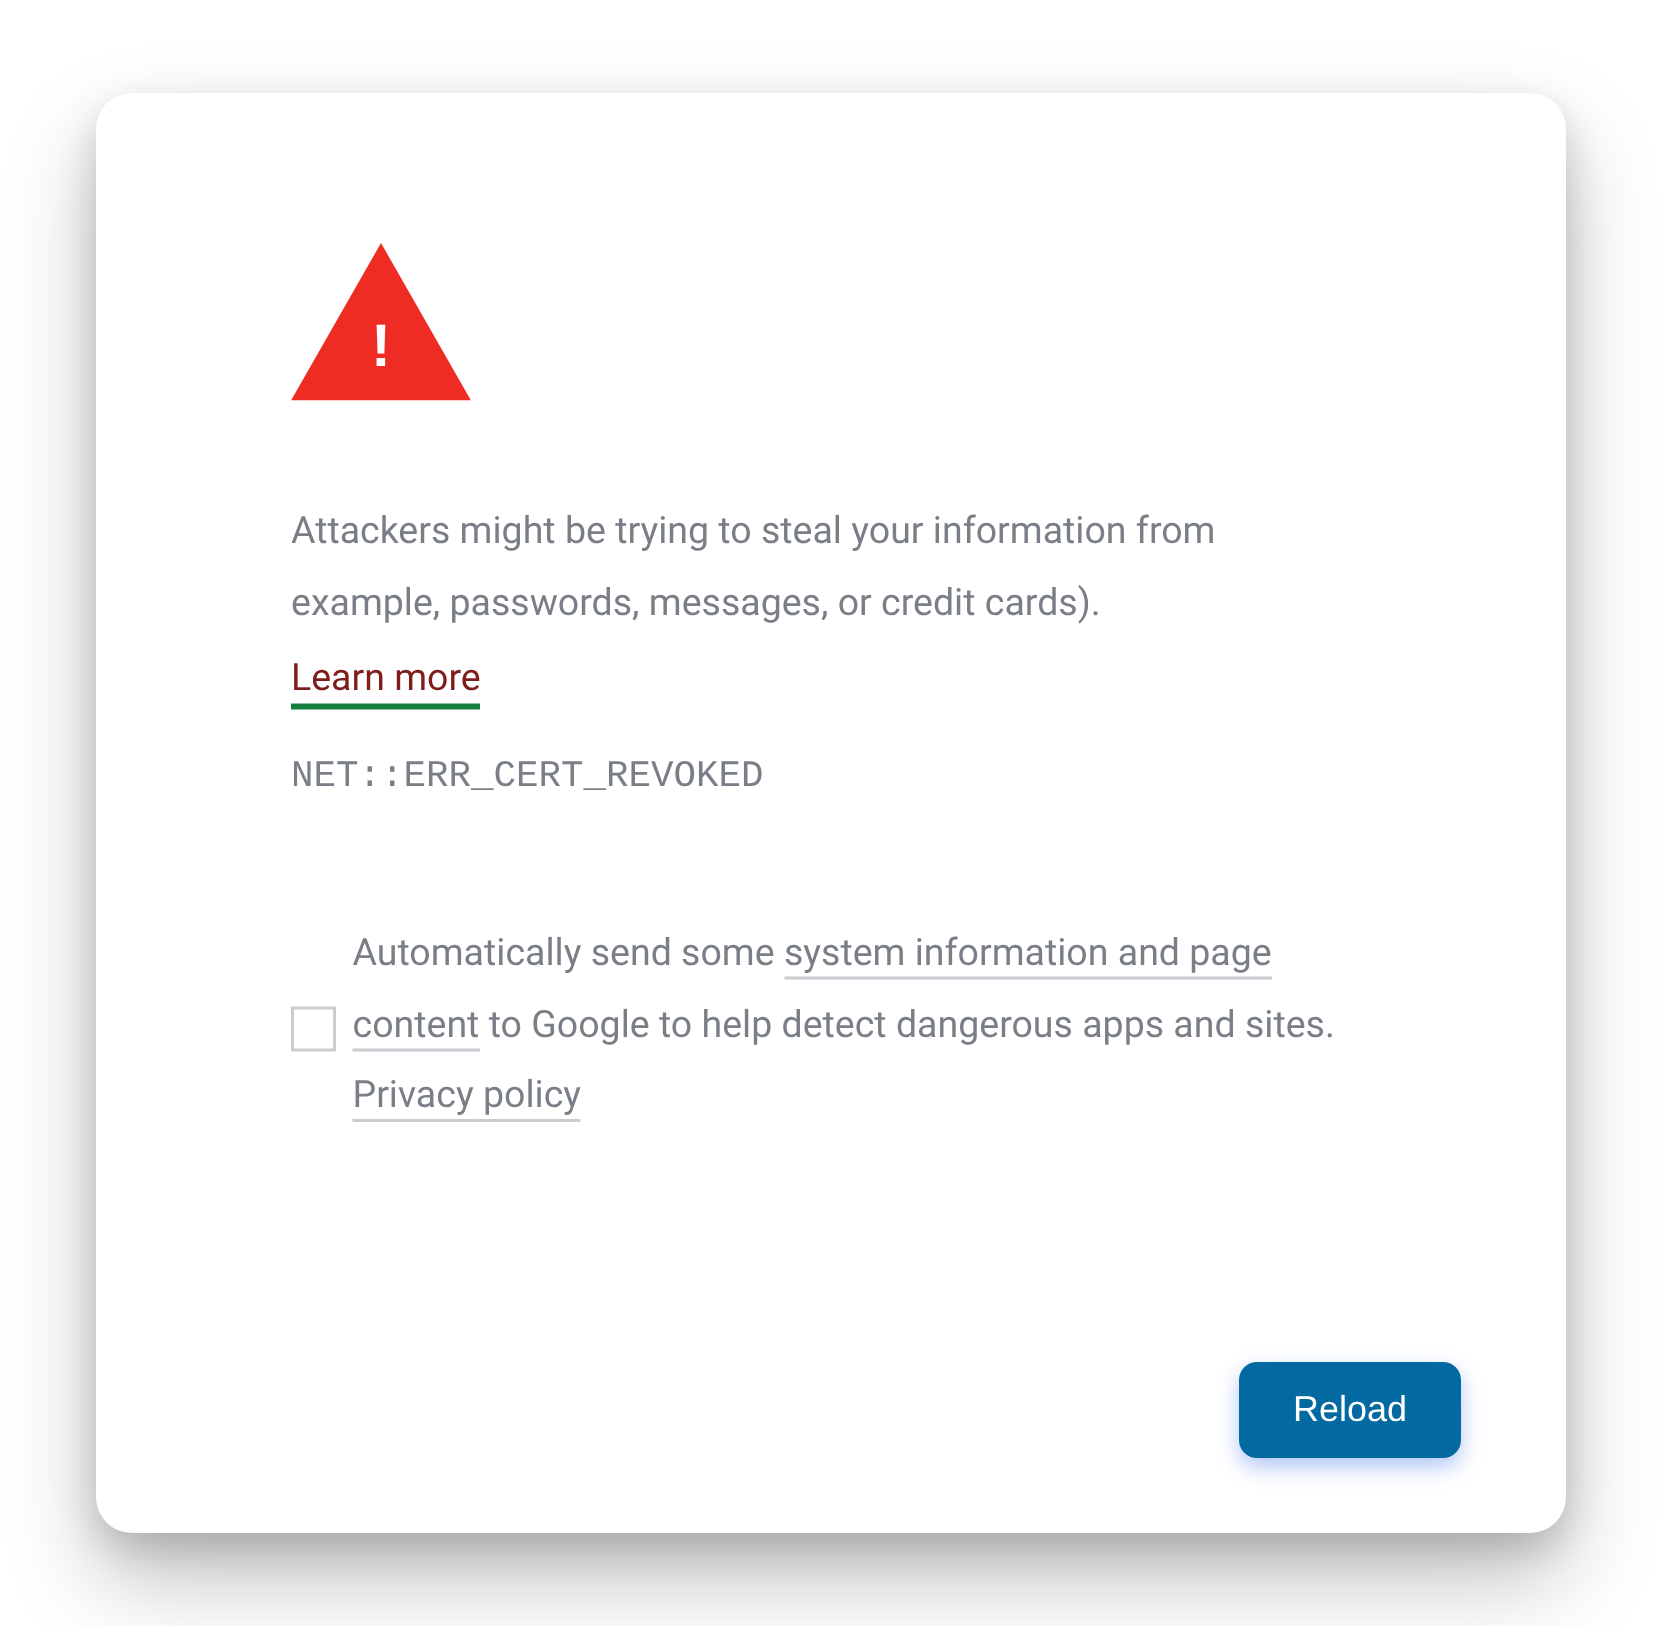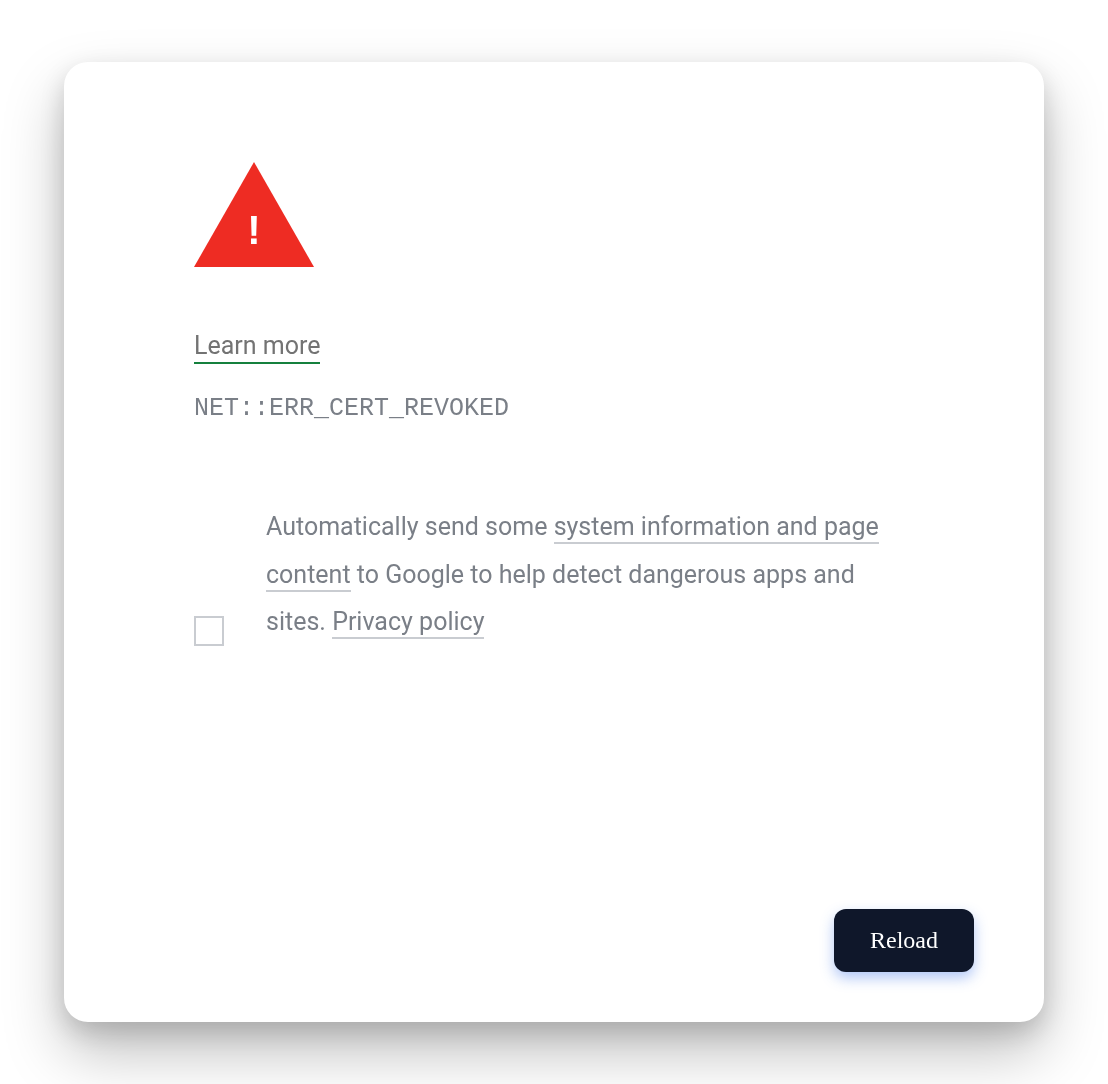--- a/index.html
+++ b/index.html
@@ -32,38 +32,38 @@
       letter-spacing: -0.5px;
     }
     .body-text {
       font-size: 25px;
       line-height: 1.9;
       color: #7a7f87;
       margin-bottom: 12px;
     }
     .learn-more {
       font-size: 25px;
-      color: #737373;
+      color: #7f1d1d;
       text-decoration: none;
-      border-bottom: 2px solid #15803d;
+      border-bottom: 4px solid #15803d;
       padding-bottom: 2px;
       display: inline-block;
       margin-bottom: 30px;
       cursor: pointer;
     }
     .error-code {
       font-size: 25px;
       color: #7a7f87;
       font-family: Liberation Mono, monospace;
       margin-bottom: 80px;
     }
     .checkbox-row {
       display: flex;
-      align-items: flex-end;
-      gap: 42px;
+      align-items: center;
+      gap: 11px;
       margin-bottom: 70px;
     }
     .checkbox {
       width: 30px;
       height: 30px;
       min-width: 30px;
       border: 2px solid #c9ccd1;
       background: #fff;
       cursor: pointer;
       margin-top: 6px;
@@ -79,44 +79,45 @@
       border-bottom: 2px solid #c9ccd1;
       padding-bottom: 1px;
       cursor: pointer;
     }
     .button-row {
       position: absolute;
       bottom: 50px;
       right: 70px;
     }
     .reload-btn {
-      background: #0f172a;
+      background: #0369a1;
       color: #fff;
       border: none;
       border-radius: 12px;
       font-size: 24px;
-      font-family: Liberation Serif, serif;
+      font-family: Liberation Sans, sans-serif;
       padding: 18px 36px;
       cursor: pointer;
       box-shadow: 0 6px 14px rgba(59,115,232,0.4);
     }
   </style>
 </head>
 <body>
 
 <div class="card">
 
   <div class="warning-icon">
     <svg width="120" height="105" viewBox="0 0 120 105">
       <polygon points="60,0 120,105 0,105" fill="#ee2c23"></polygon>
       <text x="60" y="82" text-anchor="middle" font-size="40" font-weight="bold" fill="#fff" font-family="Arial">!</text>
     </svg>
   </div>
 
 
+  <p class="body-text">Attackers might be trying to steal your information from example, passwords, messages, or credit cards).</p>
 
   <a class="learn-more">Learn more</a>
 
   <div class="error-code">NET::ERR_CERT_REVOKED</div>
 
   <div class="checkbox-row">
     <div class="checkbox"></div>
     <div class="checkbox-label">
       <span>Automatically send some </span><a class="inline-link">system information and page content</a><span> to Google to help detect dangerous apps and sites. </span><a class="inline-link">Privacy policy</a>
     </div>

